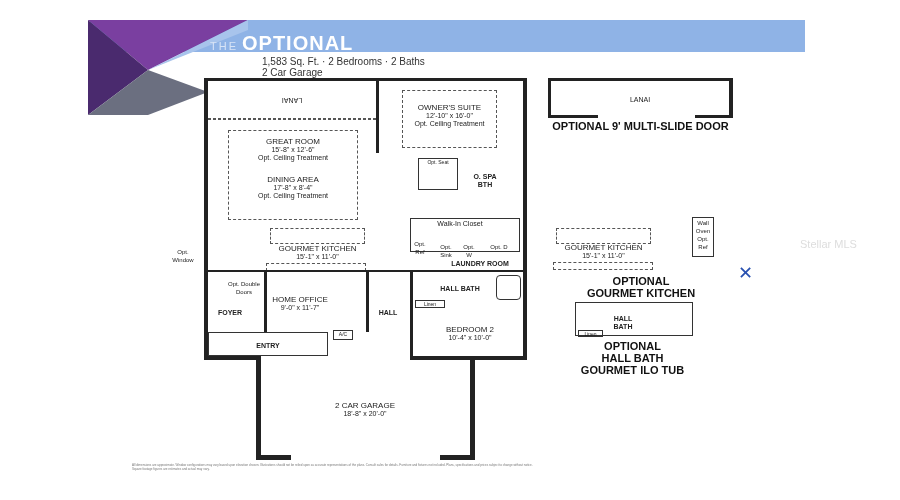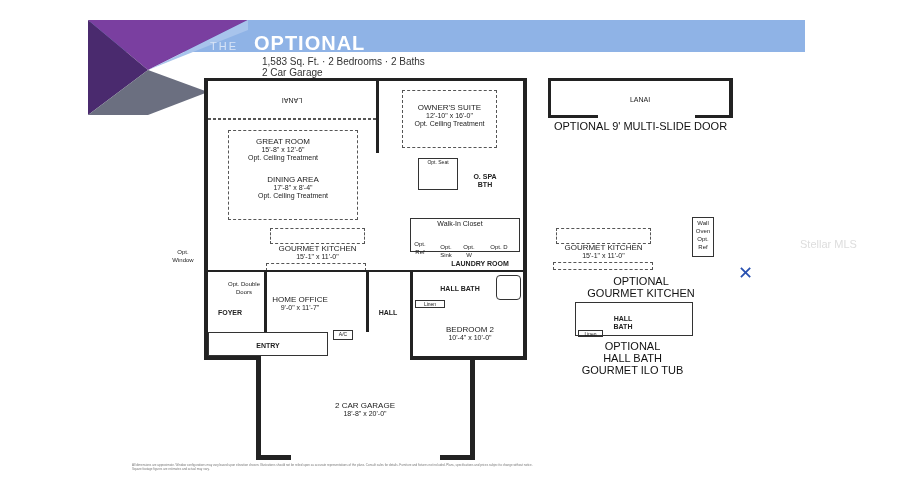--- a/index.html
+++ b/index.html
@@ -1,28 +1,28 @@
 <!DOCTYPE html>
 <html><head>
 <meta charset="utf-8">
 <style>
   *{box-sizing:border-box;margin:0;padding:0;}
   body{width:900px;height:500px;background:#fff;position:relative;overflow:hidden;font-family:"Liberation Sans",sans-serif;color:#222;}
   .abs{position:absolute;}
   .banner{left:90px;top:20px;width:715px;height:32px;background:#8fb3e6;}
   .logo{left:88px;top:20px;width:160px;height:95px;}
   .title{left:210px;top:32px;font-size:20px;font-weight:bold;color:#fff;letter-spacing:1px;}
-  .title .the{font-size:11px;font-weight:normal;color:#d8e4f6;letter-spacing:2px;margin-right:16px;}
+  .title .the{font-size:11px;font-weight:normal;color:#d8e4f6;letter-spacing:2px;margin-right:4px;}
   .stats{left:262px;top:56px;font-size:10px;color:#333;line-height:11px;}
   .wall{background:#222;position:absolute;}
   .thin{border:1px solid #333;position:absolute;}
   .dash{border:1px dashed #555;position:absolute;}
   .lbl{position:absolute;text-align:center;font-size:7px;line-height:8px;color:#222;}
   .lbl b{font-size:8px;font-weight:normal;display:block;}
-  .cap{position:absolute;text-align:center;font-weight:normal;font-size:11px;line-height:12px;color:#111;}
+  .cap{position:absolute;text-align:center;font-weight:bold;font-size:11px;line-height:12px;color:#111;}
   .footnote{left:132px;top:463px;width:405px;font-size:3px;line-height:4px;color:#777;}
   .watermark{left:800px;top:238px;font-size:11px;color:#ddd;}
 </style>
 </head>
 <body>
 
 <div class="abs banner"></div>
 <svg class="abs logo" viewBox="0 0 160 95">
   <polygon points="0,0 160,0 60,50" fill="#7a3fa0"></polygon>
   <polygon points="0,0 60,50 0,95" fill="#4a2a6e"></polygon>
@@ -40,21 +40,21 @@
 <div class="wall" style="left:523px;top:78px;width:4px;height:282px"></div>
 <div class="wall" style="left:204px;top:356px;width:56px;height:4px"></div>
 <div class="wall" style="left:410px;top:356px;width:117px;height:4px"></div>
 <div class="wall" style="left:256px;top:356px;width:5px;height:104px"></div>
 <div class="wall" style="left:470px;top:356px;width:5px;height:104px"></div>
 
 <div class="dash" style="left:208px;top:118px;width:168px;height:1px"></div>
 <div class="lbl" style="left:208px;top:96px;width:168px;transform:rotate(180deg)">LANAI</div>
 
 <div class="dash" style="left:228px;top:130px;width:130px;height:90px"></div>
-<div class="lbl" style="left:218px;top:138px;width:130px"><b>GREAT ROOM</b><span>15'-8" x 12'-6"</span><br><span>Opt. Ceiling Treatment</span></div>
+<div class="lbl" style="left:228px;top:138px;width:130px"><b>GREAT ROOM</b><span>15'-8" x 12'-6"</span><br><span>Opt. Ceiling Treatment</span></div>
 <div class="lbl" style="left:228px;top:176px;width:130px"><b>DINING AREA</b><span>17'-8" x 8'-4"</span><br><span>Opt. Ceiling Treatment</span></div>
 
 <div class="wall" style="left:376px;top:81px;width:3px;height:72px"></div>
 <div class="dash" style="left:402px;top:90px;width:95px;height:58px"></div>
 <div class="lbl" style="left:402px;top:104px;width:95px"><b>OWNER'S SUITE</b><span>12'-10" x 16'-0"</span><br><span>Opt. Ceiling Treatment</span></div>
 <div class="thin" style="left:418px;top:158px;width:40px;height:32px"></div>
 <div class="lbl" style="left:418px;top:158px;width:40px;font-size:5px">Opt. Seat</div>
 <div class="lbl" style="left:470px;top:173px;width:30px;font-weight:bold">O. SPA BTH</div>
 <div class="thin" style="left:410px;top:218px;width:110px;height:34px"></div>
 <div class="lbl" style="left:430px;top:220px;width:60px">Walk-In Closet</div>

